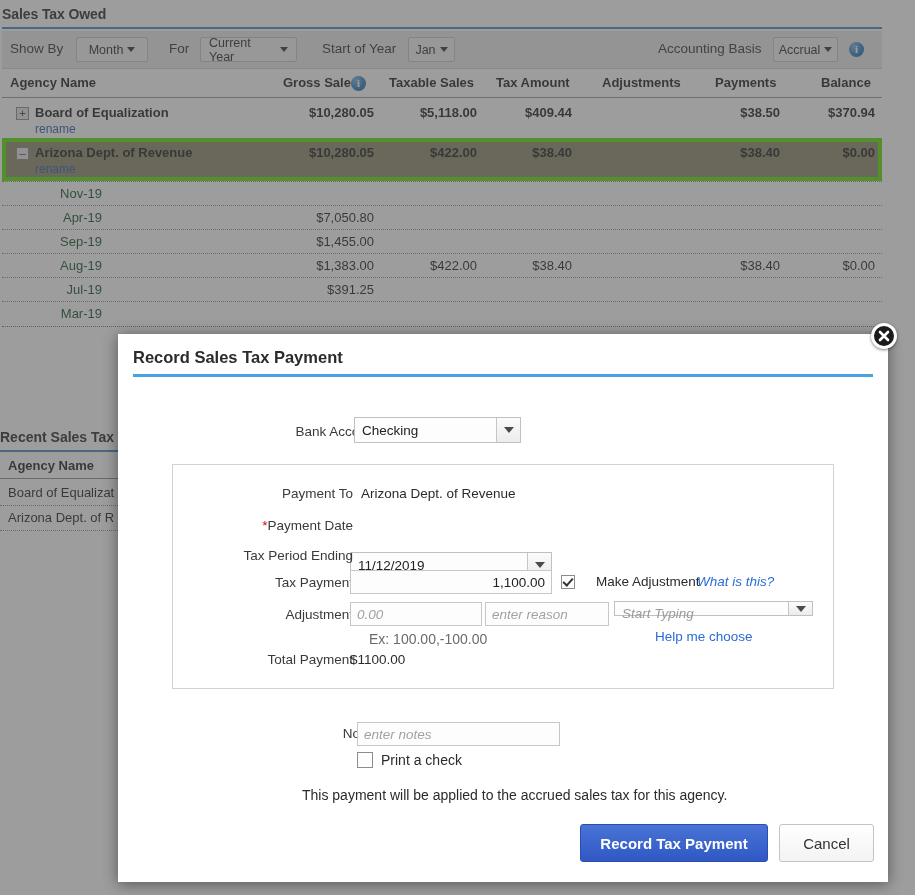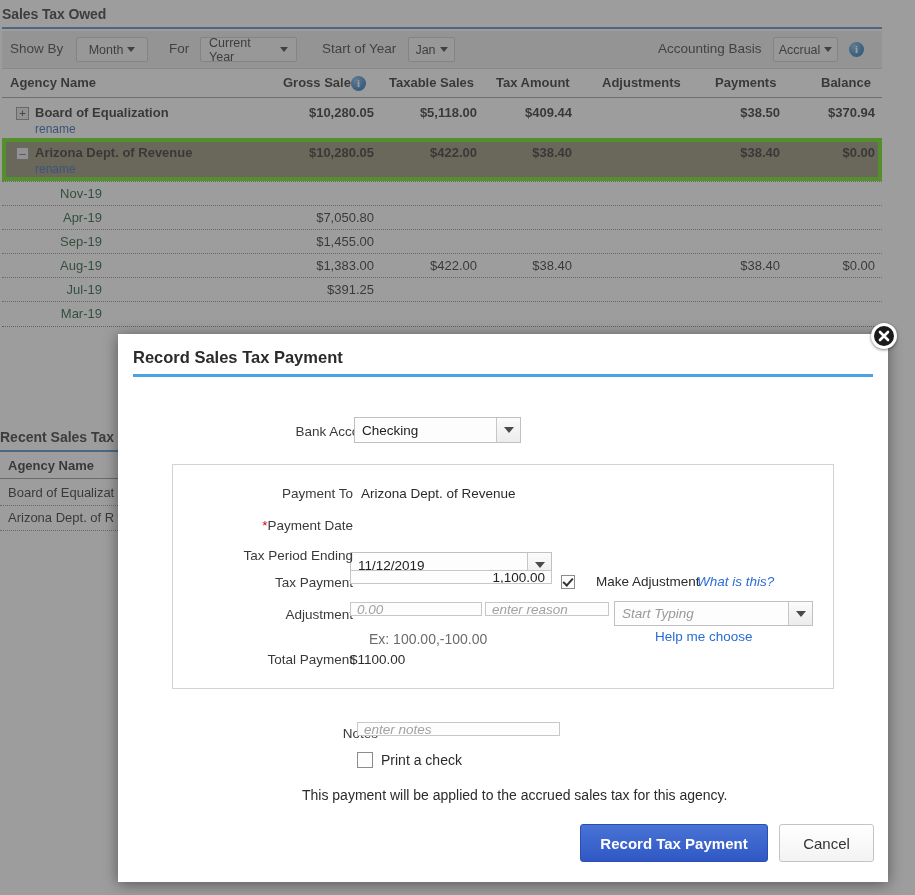--- a/index.html
+++ b/index.html
@@ -294,21 +294,21 @@
     border-left: 5px solid transparent;
     border-right: 5px solid transparent;
     border-top: 6px solid #4a4a4a;
   }
 
   .tinput {
     position: absolute;
     background: #fdfdfd;
     border: 1px solid #c7c7c7;
     box-sizing: border-box;
-    height: 14px;
+    height: 24px;
     font-size: 13.5px;
     color: #222;
     padding: 0 6px;
     font-family: "Liberation Sans", sans-serif;
     outline: none;
   }
   .tinput::placeholder { color: #a2a2a2; font-style: italic; opacity: 1; }
   .tinput.right { text-align: right; }
 
   #inner-box {
@@ -546,21 +546,21 @@
 
   <span class="flabel" style="left:80px; top:241px; width:155px;">Tax Payment</span>
   <input class="tinput right" style="left: 232px; top: 236px; width: 202px;" value="1,100.00">
   <span class="cbox checked" style="left:443px; top:241px;"></span>
   <span class="fvalue" style="left:442px; top:240px;margin-left:36px;">Make Adjustment</span>
   <span class="lnk" style="left:579px; top:240px;font-style:italic;">What is this?</span>
 
   <span class="flabel" style="left:80px; top:273px; width:155px;">Adjustment</span>
   <input class="tinput" style="left: 232px; top: 268px; width: 132px;" placeholder="0.00">
   <input class="tinput" style="left: 367px; top: 268px; width: 124px;" placeholder="enter reason">
-  <div class="ddown" style="left:496px; top:267px; width:199px; height:25px;text-decoration:underline;">
+  <div class="ddown" style="left:496px; top:267px; width:199px; height:15px;text-decoration:underline;">
     <span class="dtext ph" style="top:4px;">Start Typing</span>
     <span class="dbtn">
         <span class="dcaret"></span>
       </span>
   </div>
   <span class="hint" style="left:251px; top:297px;">Ex: 100.00,-100.00</span>
   <span class="lnk" style="left:537px; top:295px;">Help me choose</span>
 
   <span class="flabel" style="left:80px; top:318px; width:155px;">Total Payment</span>
   <span class="fvalue" style="left:232px; top:318px;">$1100.00</span>

